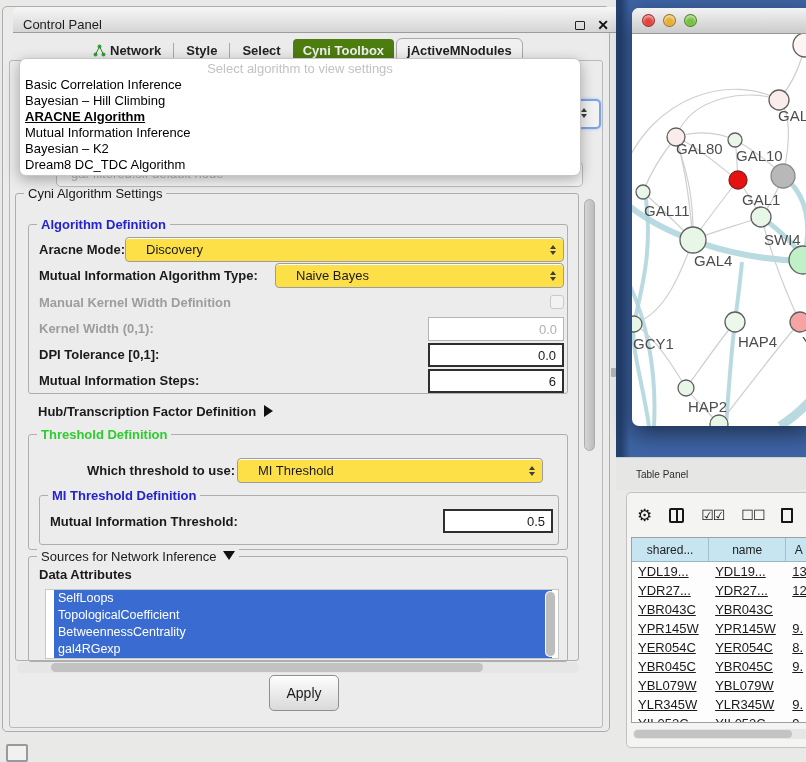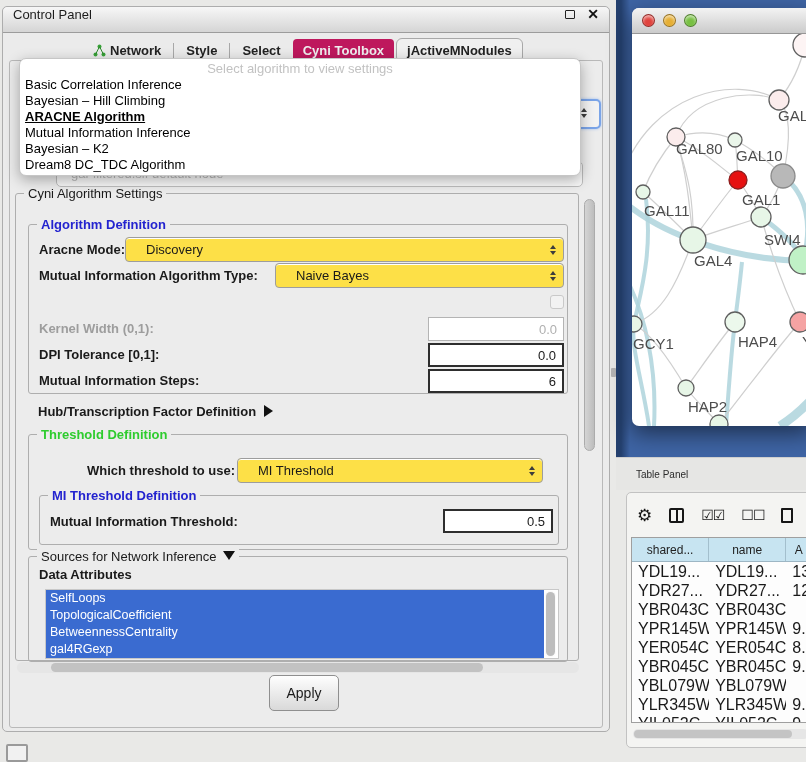--- a/index.html
+++ b/index.html
@@ -3,32 +3,32 @@
 <meta charset="utf-8">
 <style>
   * { margin:0; padding:0; box-sizing:border-box; }
   html,body { width:806px; height:762px; overflow:hidden; }
   body { position:relative; background:#e9e9e7; font-family:"Liberation Sans", sans-serif; color:#1a1a1a; }
   .abs { position:absolute; }
 
   
   #control-panel { left:2px; top:6px; width:608px; height:726px; background:#ebebeb;
     border:1px solid #adadad; border-radius:5px; }
-  #cp-titlebar { left:0; top:0; width:100%; height:26px;
+  #cp-titlebar { left:10px; top:0; width:100%; height:26px;
     background:linear-gradient(#f7f7f7,#d5d5d5); border-bottom:1px solid #9c9c9c;
-    border-radius:5px 5px 0 0; display:flex; align-items:flex-start; padding:0 10px; }
+    border-radius:5px 5px 0 0; display:flex; align-items:flex-end; padding:0 10px; }
   #cp-title { font-size:13px; color:#1c1c1c; }
   #cp-buttons { margin-left:auto; display:flex; gap:12px; align-items:center; }
   .float-glyph { width:10px; height:9px; border:1.5px solid #222; display:inline-block; border-radius:1px; }
   .close-glyph { font-size:14px; font-weight:bold; color:#111; line-height:1; }
 
   
   #cp-tabs { left:80px; top:31px; display:flex; align-items:center; gap:2px; font-size:13px; font-weight:bold; }
   .tab { padding:4px 10px; color:#222; display:flex; align-items:center; gap:4px; }
-  .tab.sel { background:#be185d; color:#efefef; border-radius:4px 4px 0 0; }
+  .tab.sel { background:#4d7c0f; color:#efefef; border-radius:4px 4px 0 0; }
   .tab.boxed { border:1px solid #a8a8a8; border-radius:6px; background:#f0f0f0; }
   .tab-sep { width:1px; height:15px; background:#a8a8a8; }
 
   #cp-content { left:6px; top:53px; width:594px; height:668px; background:#ececec;
     border:1px solid #b9b9b9; border-radius:3px; }
 
   
   #algo-popup { left:16px; top:51px; width:562px; height:118px; background:#ffffff;
     border:1px solid #c6c6c6; border-radius:7px; box-shadow:0 4px 14px rgba(0,0,0,.3);
     z-index:50; font-size:13px; padding-top:2px; overflow:hidden; }
@@ -69,21 +69,21 @@
     border-radius:3px; background:#f2f2f2; }
 
   .tri-right { display:inline-block; width:0; height:0; border-top:6px solid transparent;
     border-bottom:6px solid transparent; border-left:9px solid #111; margin-left:8px; vertical-align:-1px; }
   .tri-down { display:inline-block; width:0; height:0; border-left:6px solid transparent;
     border-right:6px solid transparent; border-top:9px solid #111; margin-left:6px; vertical-align:1px; }
 
   
   #attr-list { position:absolute; left:16px; top:32px; width:514px; height:70px; background:#fff;
     border:1px solid #c8c8c8; overflow:hidden; }
-  .attr-row { height:17px; line-height:17px; color:#fff; font-size:12.5px; padding-left:4px; width:498px; }
+  .attr-row { height:17px; line-height:17px; color:#fff; font-size:12.5px; padding-left:4px; width:498px;margin-left:8px; }
   #attr-vscroll { position:absolute; right:2px; top:1px; width:11px; height:66px; background:#fafafa; border-radius:5px; }
   #attr-vscroll .thumb { position:absolute; left:1px; top:1px; width:9px; height:64px; background:#bdbdbd; border-radius:5px; }
 
   
   #settings-vscroll { left:579px; top:188px; width:14px; height:466px; background:#ececec; }
   #settings-vscroll .thumb { position:absolute; left:1.5px; top:4px; width:11px; height:252px;
     background:linear-gradient(90deg,#d4d4d4,#bdbdbd); border:1px solid #ababab; border-radius:6px; }
   #settings-hscroll { left:14px; top:655px; width:562px; height:11px; background:#e6e6e6; border-radius:6px; }
   #settings-hscroll .thumb { position:absolute; left:34px; top:1px; width:432px; height:9px; background:#c2c2c2; border-radius:5px; }
 
@@ -122,21 +122,21 @@
   #columns-glyph { width:15px; height:15px; border:2px solid #161616; border-radius:2px; position:relative; }
   #columns-glyph::after { content:""; position:absolute; left:50%; top:0; width:2px; height:100%; background:#161616; transform:translateX(-50%); }
   #doc-glyph { width:12px; height:15px; border:2px solid #161616; border-radius:1px; }
 
   #grid { position:absolute; left:4px; top:44px; width:182px; height:186px; overflow:hidden;
     border:1px solid #9f9f9f; background:#fdfdfd; }
   .grid-head { display:flex; height:24px; background:#c7e4f1; border-bottom:1px solid #9db6c4; }
   .grid-head .hc { font-size:12px; color:#222; display:flex; align-items:center; justify-content:center;
     border-right:1px solid #a3bfcd; }
   .grid-body .r { display:flex; height:19px; }
-  .grid-body .c { font-size:16px; display:flex; align-items:center; padding-left:6px; white-space:nowrap; overflow:hidden; }
+  .grid-body .c { font-size:13px; display:flex; align-items:center; padding-left:6px; white-space:nowrap; overflow:hidden;text-decoration:underline; }
   .w1 { width:78px; } .w2 { width:78px; } .w3 { width:26px; }
   #table-hscroll { position:absolute; left:6px; top:236px; width:176px; height:10px; background:#e6e6e6; border-radius:5px; }
   #table-hscroll .thumb { position:absolute; left:1px; top:1px; width:158px; height:8px; background:#c4c4c4; border-radius:4px; }
 
   
   .net-icon { display:inline-block; width:13px; height:13px; position:relative; }
 </style>
 </head>
 <body>
 
@@ -218,20 +218,21 @@
 
       <span class="lbl" style="left:10px; top:43px;">Mutual Information Algorithm Type:</span>
       <div class="combo" style="left:246px; top:38px; width:289px;">
         <span>Naive Bayes</span>
         <span class="stepper">
             <i class="up"></i>
             <i class="dn"></i>
           </span>
       </div>
 
+      <span class="lbl dis" style="left:10px; top:70px;">Manual Kernel Width Definition</span>
       <span class="checkbox" style="left:521px; top:70px;"></span>
 
       <span class="lbl dis" style="left:10px; top:96px;">Kernel Width (0,1):</span>
       <div class="field dis" style="left:399px; top:92px; width:136px;">
         <span>0.0</span>
       </div>
 
       <span class="lbl" style="left:10px; top:122px;">DPI Tolerance [0,1]:</span>
       <div class="field strong" style="left:399px; top:118px; width:136px;">
         <span>0.0</span>

